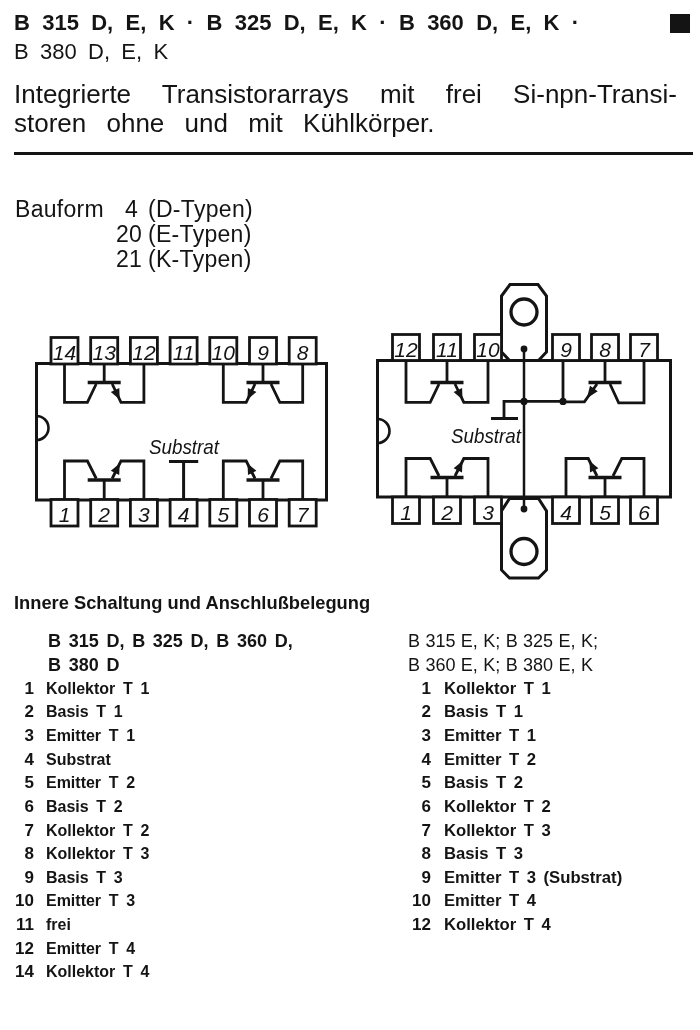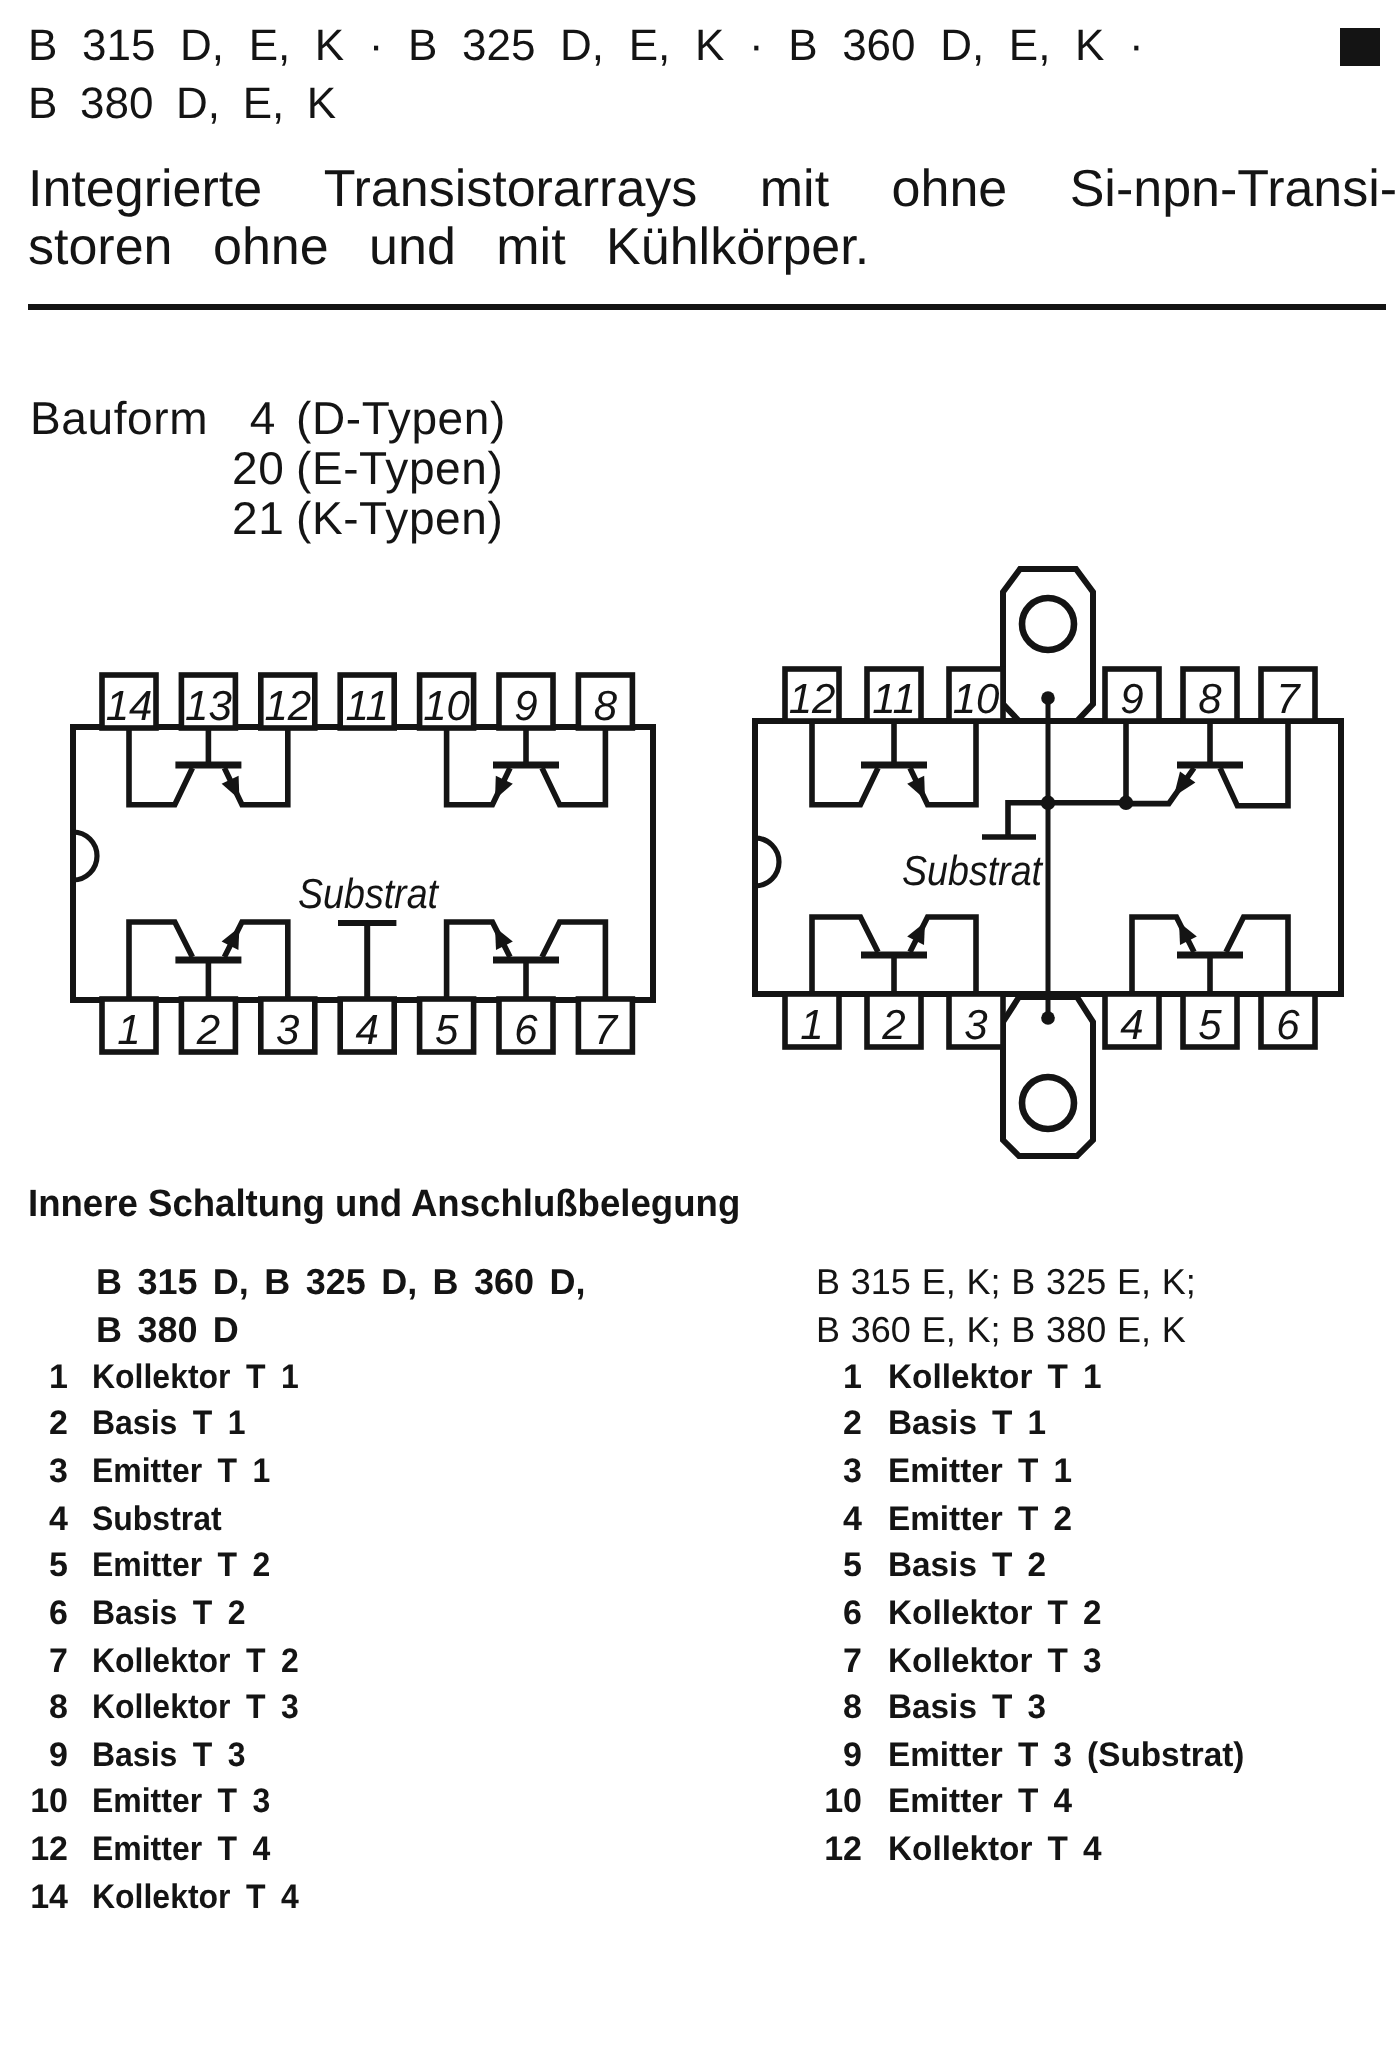--- a/index.html
+++ b/index.html
@@ -6,27 +6,27 @@
  -webkit-font-smoothing:antialiased}
 .abs{position:absolute;white-space:nowrap}
 .sx{display:inline-block;transform-origin:0 50%}
 .row{height:23.64px;line-height:23.64px;font-weight:bold;font-size:17px}
 .row .n{display:inline-block;width:20px;text-align:right}
 .row .t{display:inline-block;margin-left:12px;transform:scaleX(.94);transform-origin:0 50%;word-spacing:3.5px}
 .rlist .n{width:23px}
 .rlist .t{margin-left:13px;transform:scaleX(.98);word-spacing:3px}
 </style></head><body>
 
-<div class="abs" style="left:14px;top:8px;font-size:22px;font-weight:normal;line-height:29px;word-spacing:6.2px">B 315 D, E, K · B 325 D, E, K · B 360 D, E, K ·</div>
+<div class="abs" style="left:14px;top:8px;font-size:22px;font-weight:bold;line-height:29px;word-spacing:6.2px">B 315 D, E, K · B 325 D, E, K · B 360 D, E, K ·</div>
 
 <div class="abs" style="left:14px;top:37px;font-size:22px;font-weight:normal;line-height:29px;word-spacing:5.2px">B 380 D, E, K</div>
 
 <div class="abs" style="left:670px;top:14px;width:20px;height:19px;background:#141414"></div>
 
-<div class="abs" style="left:14px;top:80px;font-size:26px;line-height:28px;word-spacing:24px">Integrierte Transistorarrays mit ohne Si-npn-Transi-</div>
+<div class="abs" style="left:14px;top:80px;font-size:26px;line-height:28px;word-spacing:24px">Integrierte Transistorarrays mit frei Si-npn-Transi-</div>
 
 <div class="abs" style="left:14px;top:108.5px;font-size:26px;line-height:28px;word-spacing:13px">storen ohne und mit Kühlkörper.</div>
 
 <div class="abs" style="left:14px;top:152px;width:679px;height:3px;background:#141414"></div>
 
 <div class="abs" style="left:15px;top:197px;font-size:23px;line-height:25px;letter-spacing:.3px">Bauform</div>
 
 <div class="abs" style="left:116px;top:197px;font-size:23px;letter-spacing:.3px;line-height:25px"><div style="width:22px;display:inline-block;text-align:right">4</div><div style="position:absolute;left:32px;top:0">(D-Typen)</div></div>
 
 <div class="abs" style="left:116px;top:222px;font-size:23px;letter-spacing:.3px;line-height:25px"><div style="width:22px;display:inline-block;text-align:center">20</div><div style="position:absolute;left:32px;top:0">(E-Typen)</div></div>
@@ -292,20 +292,21 @@
 <div class="row"><span class="n">6</span><span class="t">Basis T 2</span></div>
 
 <div class="row"><span class="n">7</span><span class="t">Kollektor T 2</span></div>
 
 <div class="row"><span class="n">8</span><span class="t">Kollektor T 3</span></div>
 
 <div class="row"><span class="n">9</span><span class="t">Basis T 3</span></div>
 
 <div class="row"><span class="n">10</span><span class="t">Emitter T 3</span></div>
 
+<div class="row"><span class="n">11</span><span class="t">frei</span></div>
 
 <div class="row"><span class="n">12</span><span class="t">Emitter T 4</span></div>
 
 
 <div class="row"><span class="n">14</span><span class="t">Kollektor T 4</span></div>
 </div>
 
 <div class="abs rlist" style="left:408px;top:676.8px">
 
 <div class="row"><span class="n">1</span><span class="t">Kollektor T 1</span></div>

